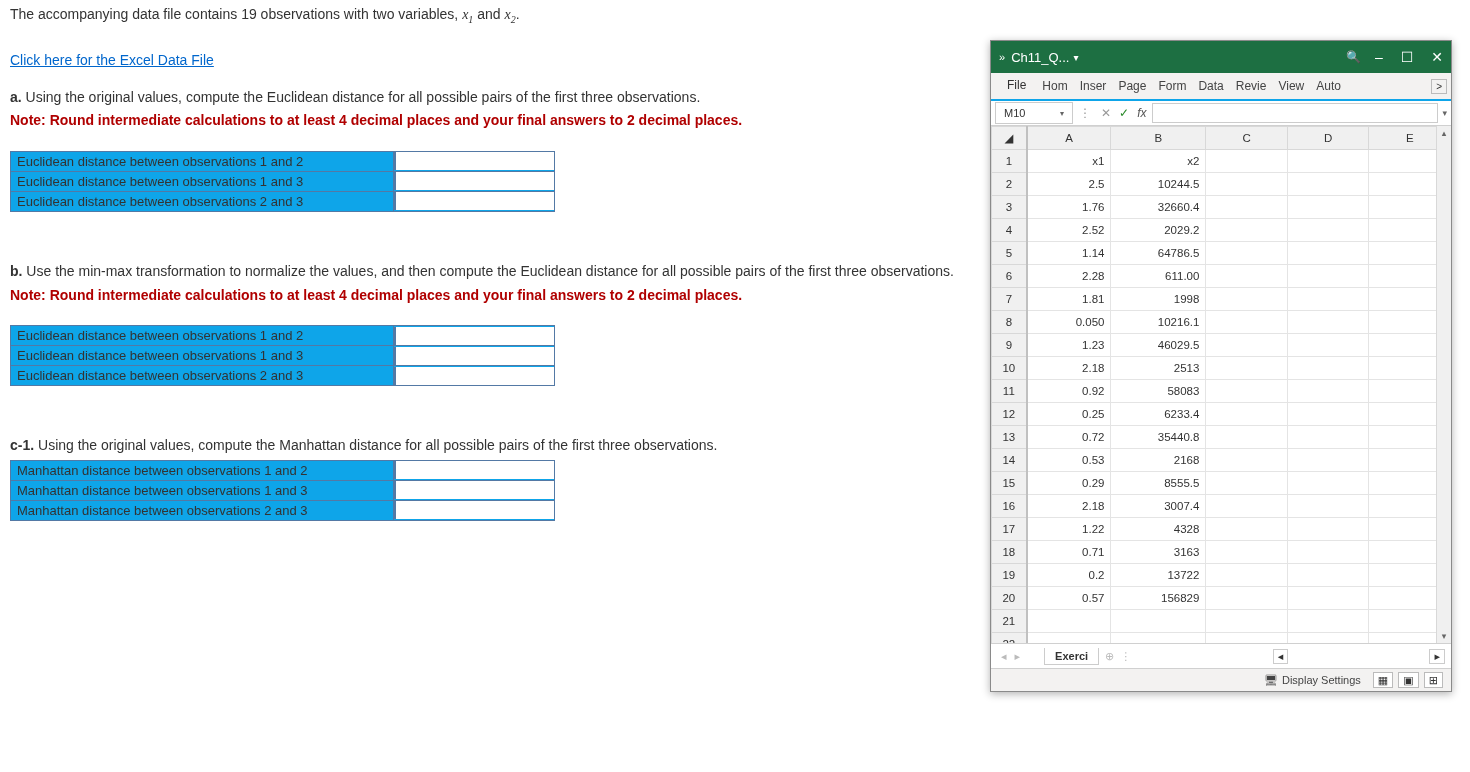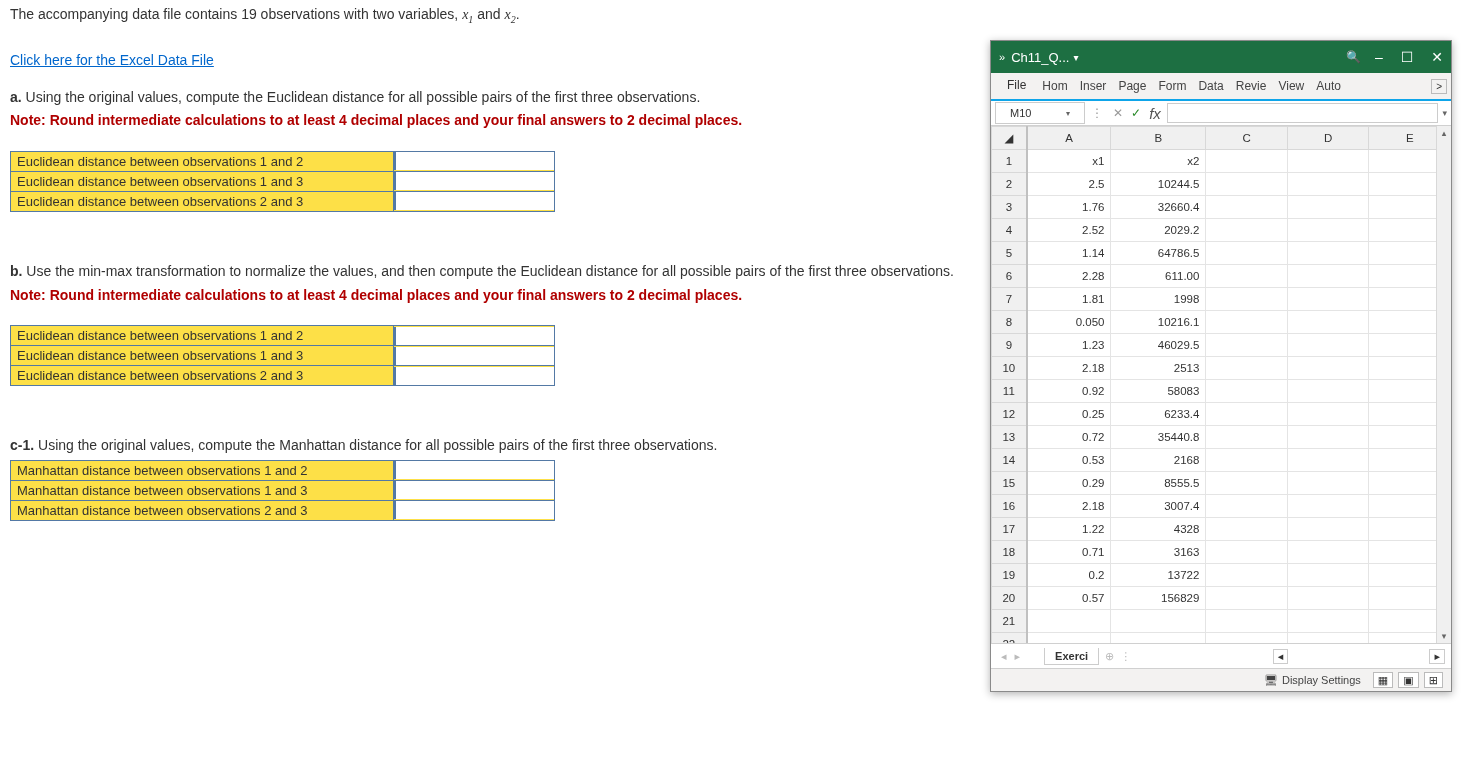--- a/index.html
+++ b/index.html
@@ -38,21 +38,21 @@
   .section-text { margin-bottom: 4px; line-height:1.4; }
   .note-text { color: #b00000; font-weight: bold; margin-bottom: 20px; line-height:1.4;}
   .answer-table {
     border-collapse: collapse;
     margin-bottom: 50px;
   }
   .answer-table td {
     border: 1px solid #5379a5;
     padding: 2px 6px;
     font-size: 13px;
-    background:#fde047;
+    background:#0ea5e9;
   }
   .answer-table td.label { width: 370px; }
   .answer-table td.input-cell { width: 160px; padding:0; }
   .answer-table input {
     width: 100%;
     border: none;
     background: #fff;
     border-left: 2px solid #5379a5;
     height: 18px;
     box-sizing: border-box;
@@ -110,29 +110,29 @@
     display: flex;
     align-items: center;
     border-bottom: 1px solid #d0d0d0;
     padding: 0 4px;
   }
   .excel-formula-bar .name-box {
     width: 60px;
     border: 1px solid #ccc;
     height: 18px;
     font-size: 11px;
-    padding: 1px 14px;
+    padding: 1px 8px;
     display:flex;
     align-items:center;
     justify-content:space-between;
   }
   .excel-formula-bar .name-box .dd { font-size:8px; color:#666;}
   .excel-formula-bar .fx-sep { margin: 0 6px; color:#999;}
   .excel-formula-bar .fx-btn { color:#999; margin:0 4px; font-size:12px;}
-  .excel-formula-bar .fx-label { font-style: italic; font-size:15px; color:#555; margin-left:4px;}
+  .excel-formula-bar .fx-label { font-style: italic; font-size:12px; color:#555; margin-left:4px;}
   .excel-formula-bar .fx-input { flex:1; border:1px solid #ccc; height:18px; margin-left:6px; }
   .excel-formula-bar .fx-expand { font-size:9px; color:#666; margin-left:4px;}
   .excel-grid-wrap { flex:1; overflow:auto; position:relative; }
   .excel-grid {
     border-collapse: collapse;
     font-size: 11.5px;
     width: 100%;
   }
   .excel-grid th {
     background: #f0f0f0;

